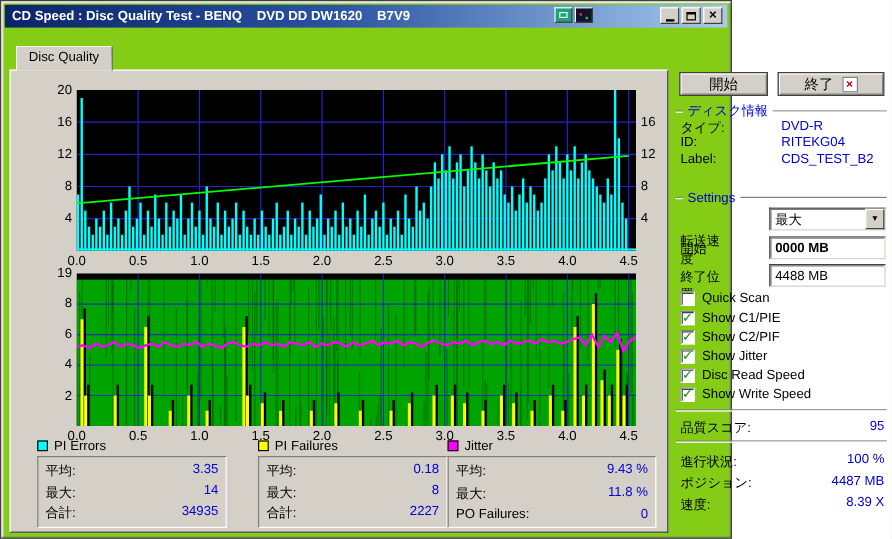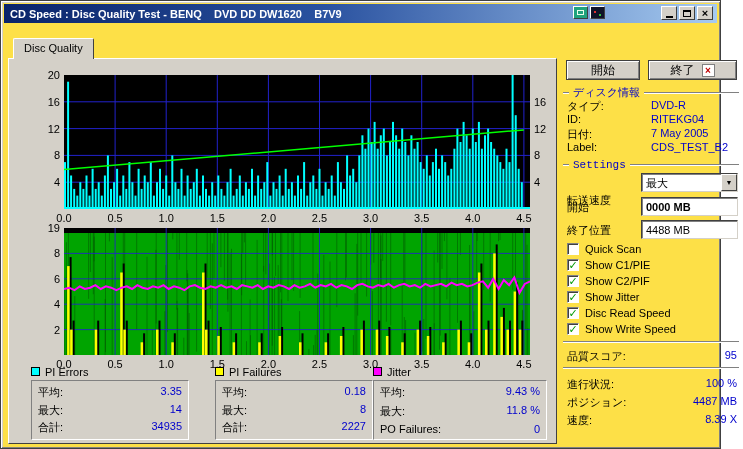--- a/index.html
+++ b/index.html
@@ -1,19 +1,19 @@
 <!DOCTYPE html>
 <html><head>
 <meta charset="utf-8">
 <style>
   * { margin:0; padding:0; box-sizing:border-box; }
   html,body { width:743px; height:449px; overflow:hidden; background:#ffffff;
     font-family:"Liberation Sans","DejaVu Sans",sans-serif; font-size:11px; color:#000; }
-  .window { position:absolute; left:0; top:0; width:721px; height:449px;
-    background:#fde047; border:1px solid #404040;
+  .window { position:absolute; left:0; top:0; width:610px; height:449px;
+    background:#84cc16; border:1px solid #404040;
     box-shadow: inset 1px 1px 0 #ffffff, inset -1px -1px 0 #808080, inset 2px 2px 0 #d4d0c8; }
 
   
   .titlebar { position:absolute; left:3px; top:3px; right:3px; height:19px;
     background:linear-gradient(90deg,#0a246a 0%,#2a52a0 45%,#a6caf0 100%);
     display:flex; align-items:center; padding-left:6px; }
   .title-text { color:#fff; font-weight:bold; font-size:11px; white-space:pre; }
   .tb-group { position:absolute; top:2px; display:flex; gap:2px; }
   .tb-btn { width:16px; height:14px; background:#d4d0c8; border:1px solid;
     border-color:#fff #404040 #404040 #fff; display:flex; align-items:center;
@@ -51,21 +51,21 @@
     display:flex; flex-direction:column; justify-content:space-between; }
   .stat-row { display:flex; justify-content:space-between; }
   .stat-row .v { color:#0000cc; }
 
   
   .btn { position:absolute; background:#d4d0c8; border:1px solid #404040;
     box-shadow: inset 1px 1px 0 #fff, inset -1px -1px 0 #808080;
     display:flex; align-items:center; justify-content:center; gap:7px; font-size:12px; cursor:default; }
   .exit-icon { width:13px; height:13px; background:#fff; border:1px solid #808080;
     color:#c00000; font-weight:bold; font-size:10px; display:flex; align-items:center; justify-content:center; }
-  .hdr { position:absolute; left:562px; width:176px; display:flex; align-items:center; color:#0000cc;font-family:Liberation Mono, monospace; }
+  .hdr { position:absolute; left:562px; width:176px; display:flex; align-items:center; color:#0000cc; }
   .hdr .ln { height:2px; border-top:1px solid #808080; border-bottom:1px solid #fff; }
   .hdr .pre { width:6px; margin-right:4px; }
   .hdr .post { flex:1; margin-left:4px; }
   .info-rows { position:absolute; left:566px; top:98px; width:170px; }
   .info-row { display:flex; height:14px;gap:32px; }
   .info-row .lbl { width:52px; }
   .info-row .val { color:#0000cc; }
   .rp-label { position:absolute; left:566px; }
   .field { position:absolute; width:97px; height:19px; background:#fff; color:#000;
     border:1px solid; border-color:#404040 #d4d0c8 #d4d0c8 #404040;
@@ -624,24 +624,20 @@
   <div class="info-rows" id="disc-info-rows">
       <div class="info-row">
         <span class="lbl">タイプ:</span>
         <span class="val">DVD-R</span>
       </div>
       <div class="info-row">
         <span class="lbl">ID:</span>
         <span class="val">RITEKG04</span>
       </div>
       <div class="info-row">
-        <span class="lbl">日付:</span>
-        <span class="val">7 May 2005</span>
-      </div>
-      <div class="info-row">
         <span class="lbl">Label:</span>
         <span class="val">CDS_TEST_B2</span>
       </div>
     </div>
 
   <div class="hdr" style="top:158px;">
     <span class="ln pre"></span>
       <span>Settings</span>
       <span class="ln post"></span>
   </div>

